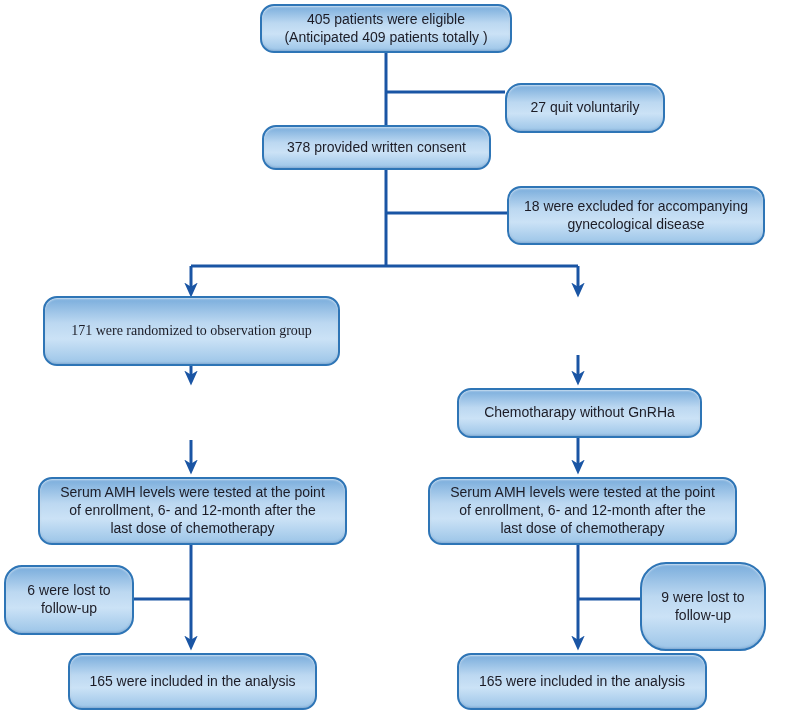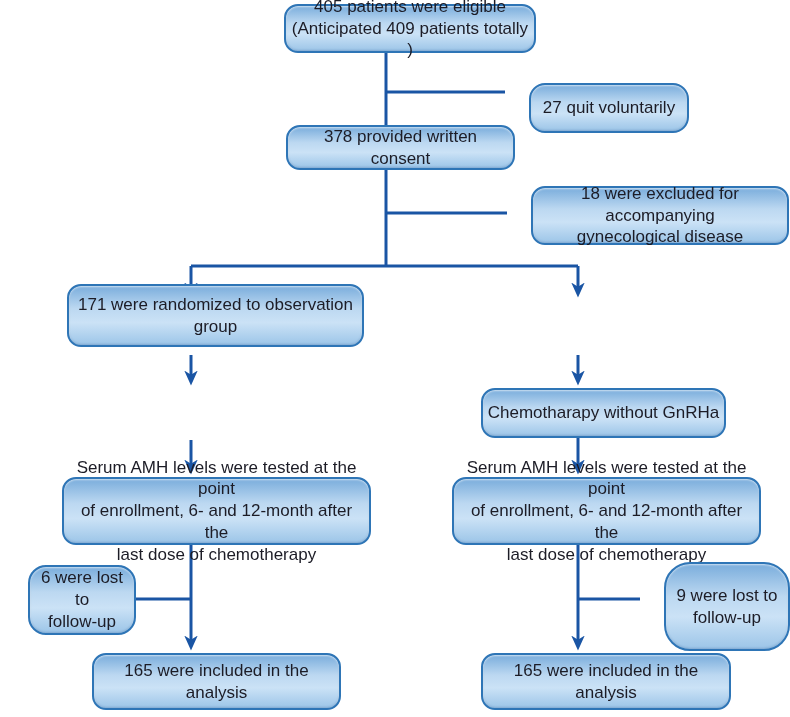--- a/index.html
+++ b/index.html
@@ -23,40 +23,39 @@
   }
   svg.connectors{position:absolute;left:0;top:0;width:790px;height:717px;}
   .node{
     position:absolute;
     box-sizing:border-box;
     border:2px solid var(--border);
     border-radius:14px;
     background:linear-gradient(180deg,var(--fill-top) 0%,var(--fill-mid) 38%,var(--fill-light) 62%,var(--fill-bot) 100%);
     box-shadow:inset 0 1px 2px rgba(255,255,255,.65), inset 0 -1px 2px rgba(30,80,140,.25);
     color:var(--text);
-    font-size:17px;
+    font-size:14px;
     line-height:1.28;
     display:flex;align-items:center;justify-content:center;
     text-align:center;
     white-space:pre-line;
     padding:2px 4px;
-    margin-left:24px;
   }
   
   .n-eligible   {left:260px;top:4px;   width:252px;height:49px;}
   .n-quit       {left:505px;top:83px;  width:160px;height:50px;border-radius:16px;}
   .n-consent    {left:262px;top:125px; width:229px;height:45px;}
   .n-excluded   {left:507px;top:186px; width:258px;height:59px;}
-  .n-obs        {left:43px; top:284px; width:297px;height:63px;}
+  .n-obs        {left:43px; top:296px; width:297px;height:70px;font-family:Liberation Serif, serif;}
   .n-ctrl       {left:435px;top:300px; width:297px;height:55px;}
   .n-chemo-l    {left:82px; top:388px; width:220px;height:52px;}
   .n-chemo-r    {left:457px;top:388px; width:245px;height:50px;}
   .n-serum-l    {left:38px; top:477px; width:309px;height:68px;}
   .n-serum-r    {left:428px;top:477px; width:309px;height:68px;}
-  .n-lost-l     {left:4px;  top:565px; width:108px;height:70px;border-radius:18px;}
+  .n-lost-l     {left:4px;  top:565px; width:130px;height:70px;border-radius:18px;}
   .n-lost-r     {left:640px;top:562px; width:126px;height:89px;border-radius:26px;}
   .n-analysis-l {left:68px; top:653px; width:249px;height:57px;}
   .n-analysis-r {left:457px;top:653px; width:250px;height:57px;}
 </style>
 </head>
 <body>
 
 <div class="stage">
 
   <svg class="connectors" viewBox="0 0 790 717" aria-hidden="true">

